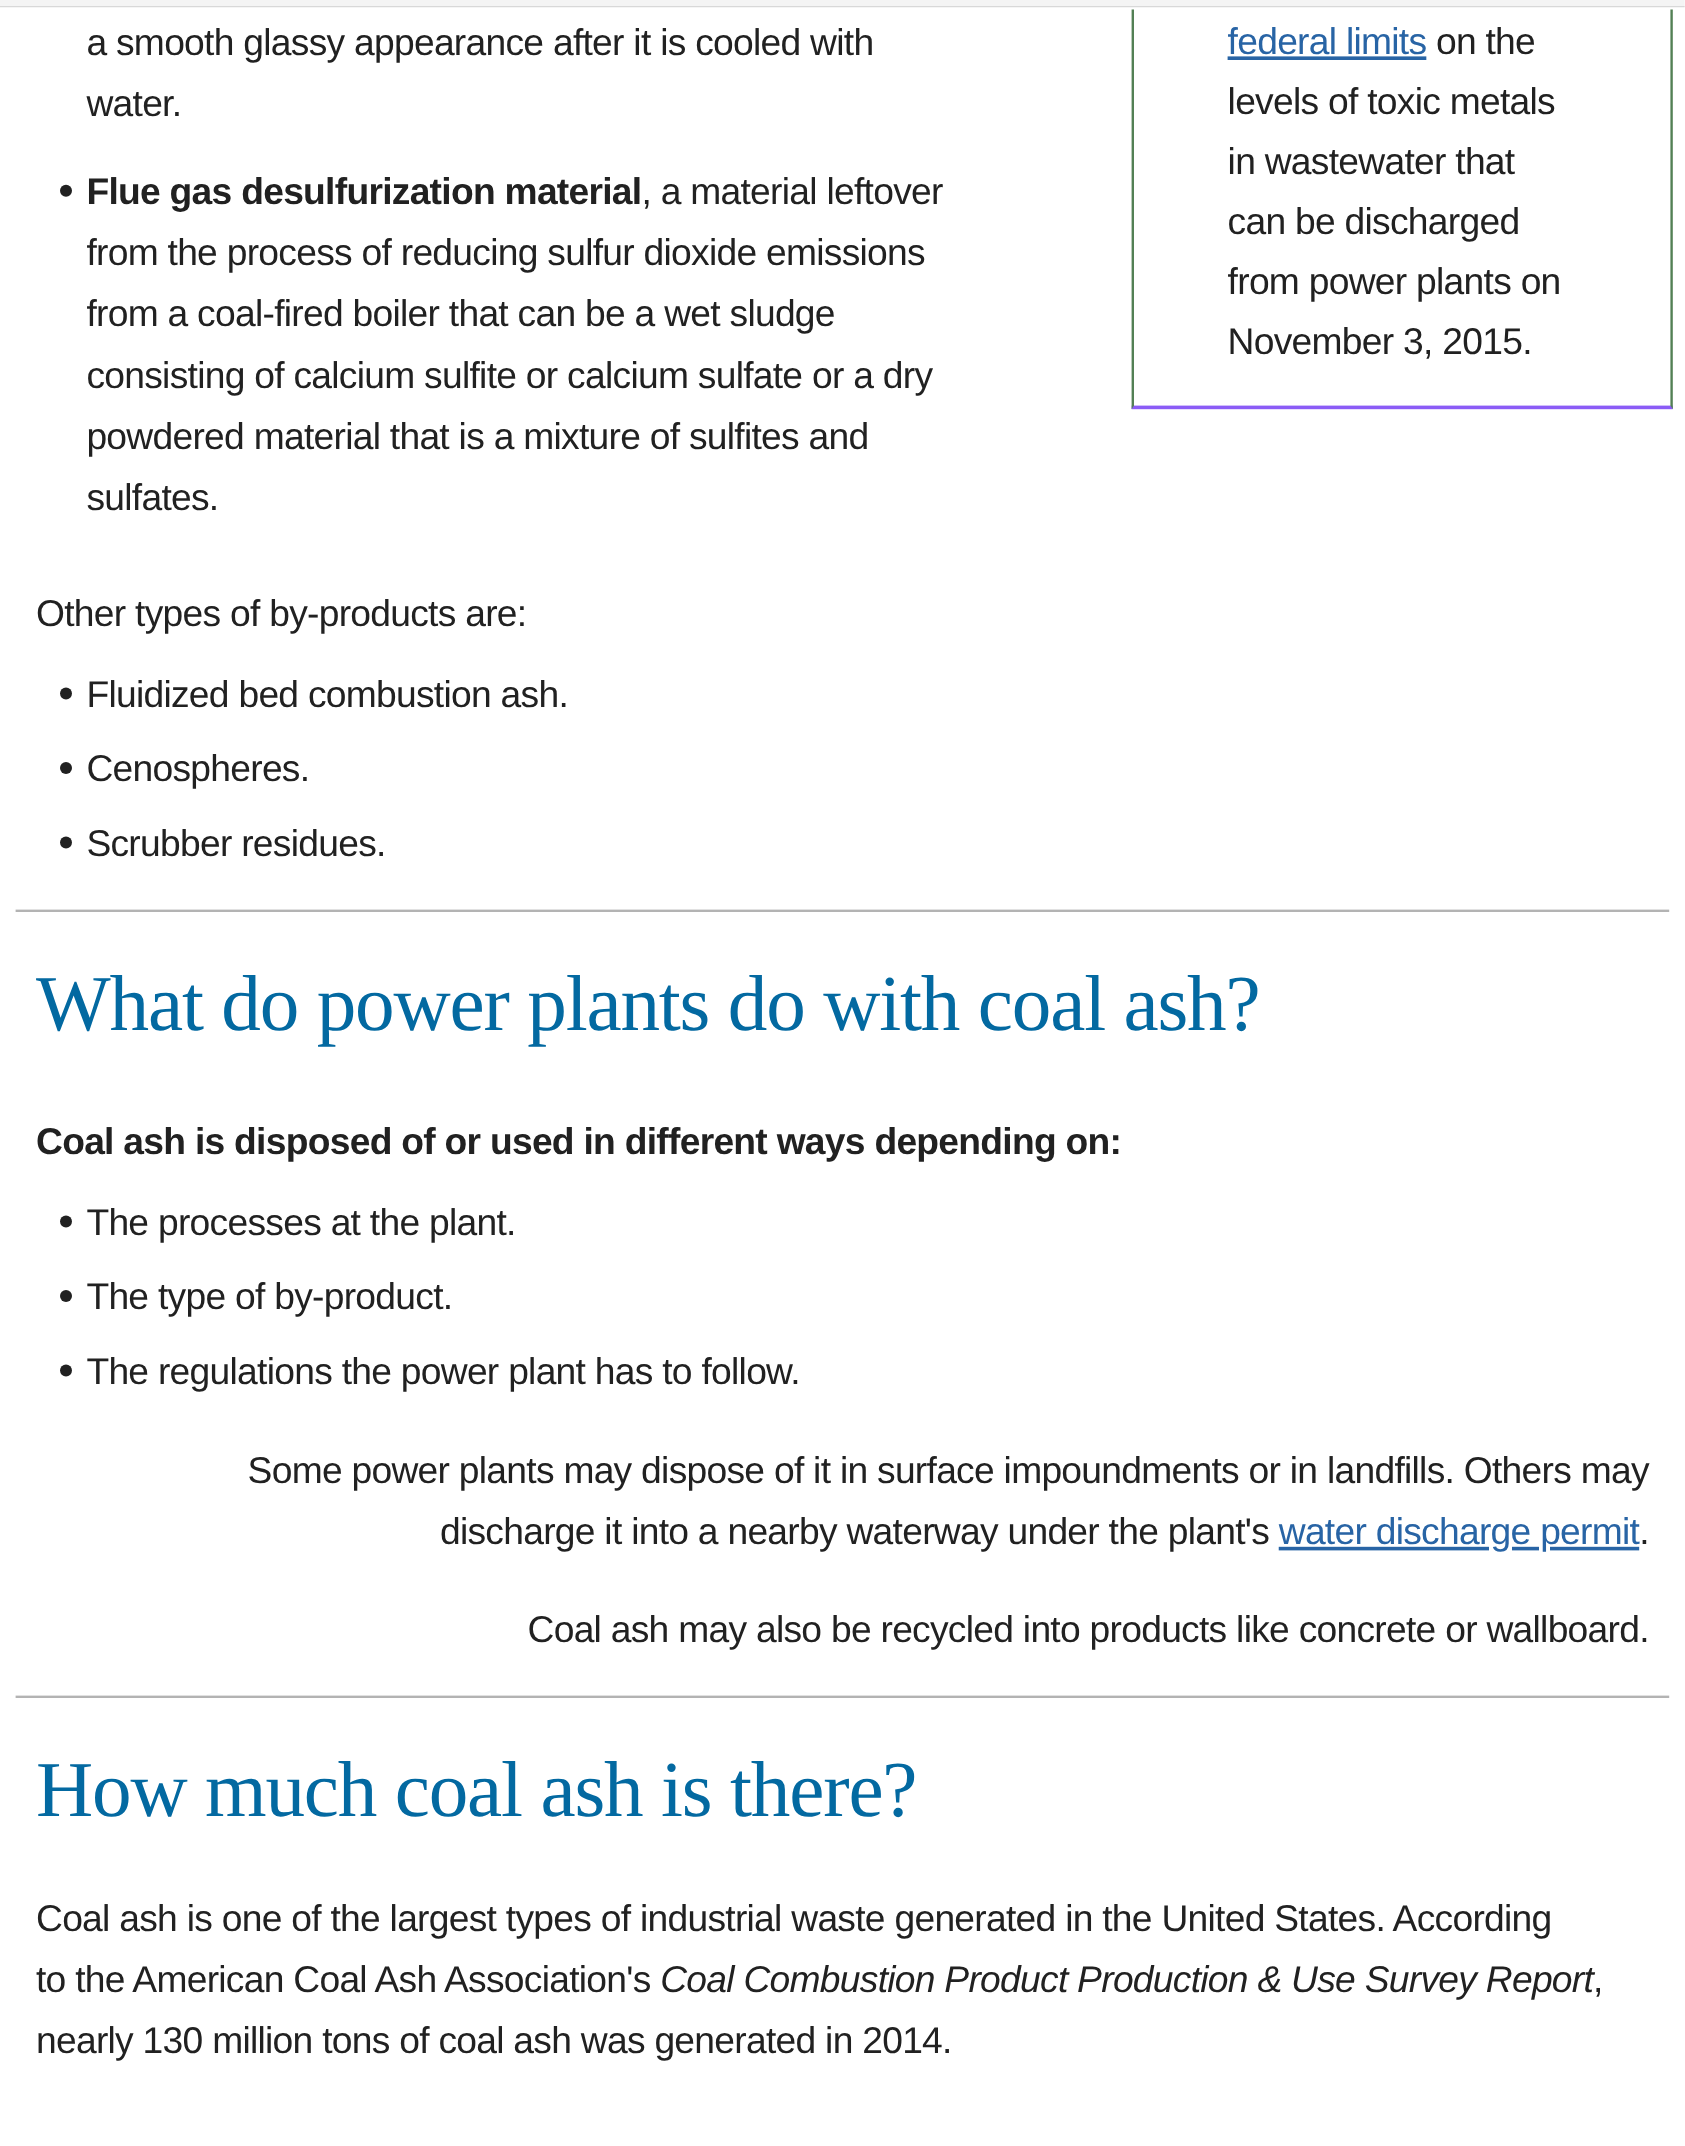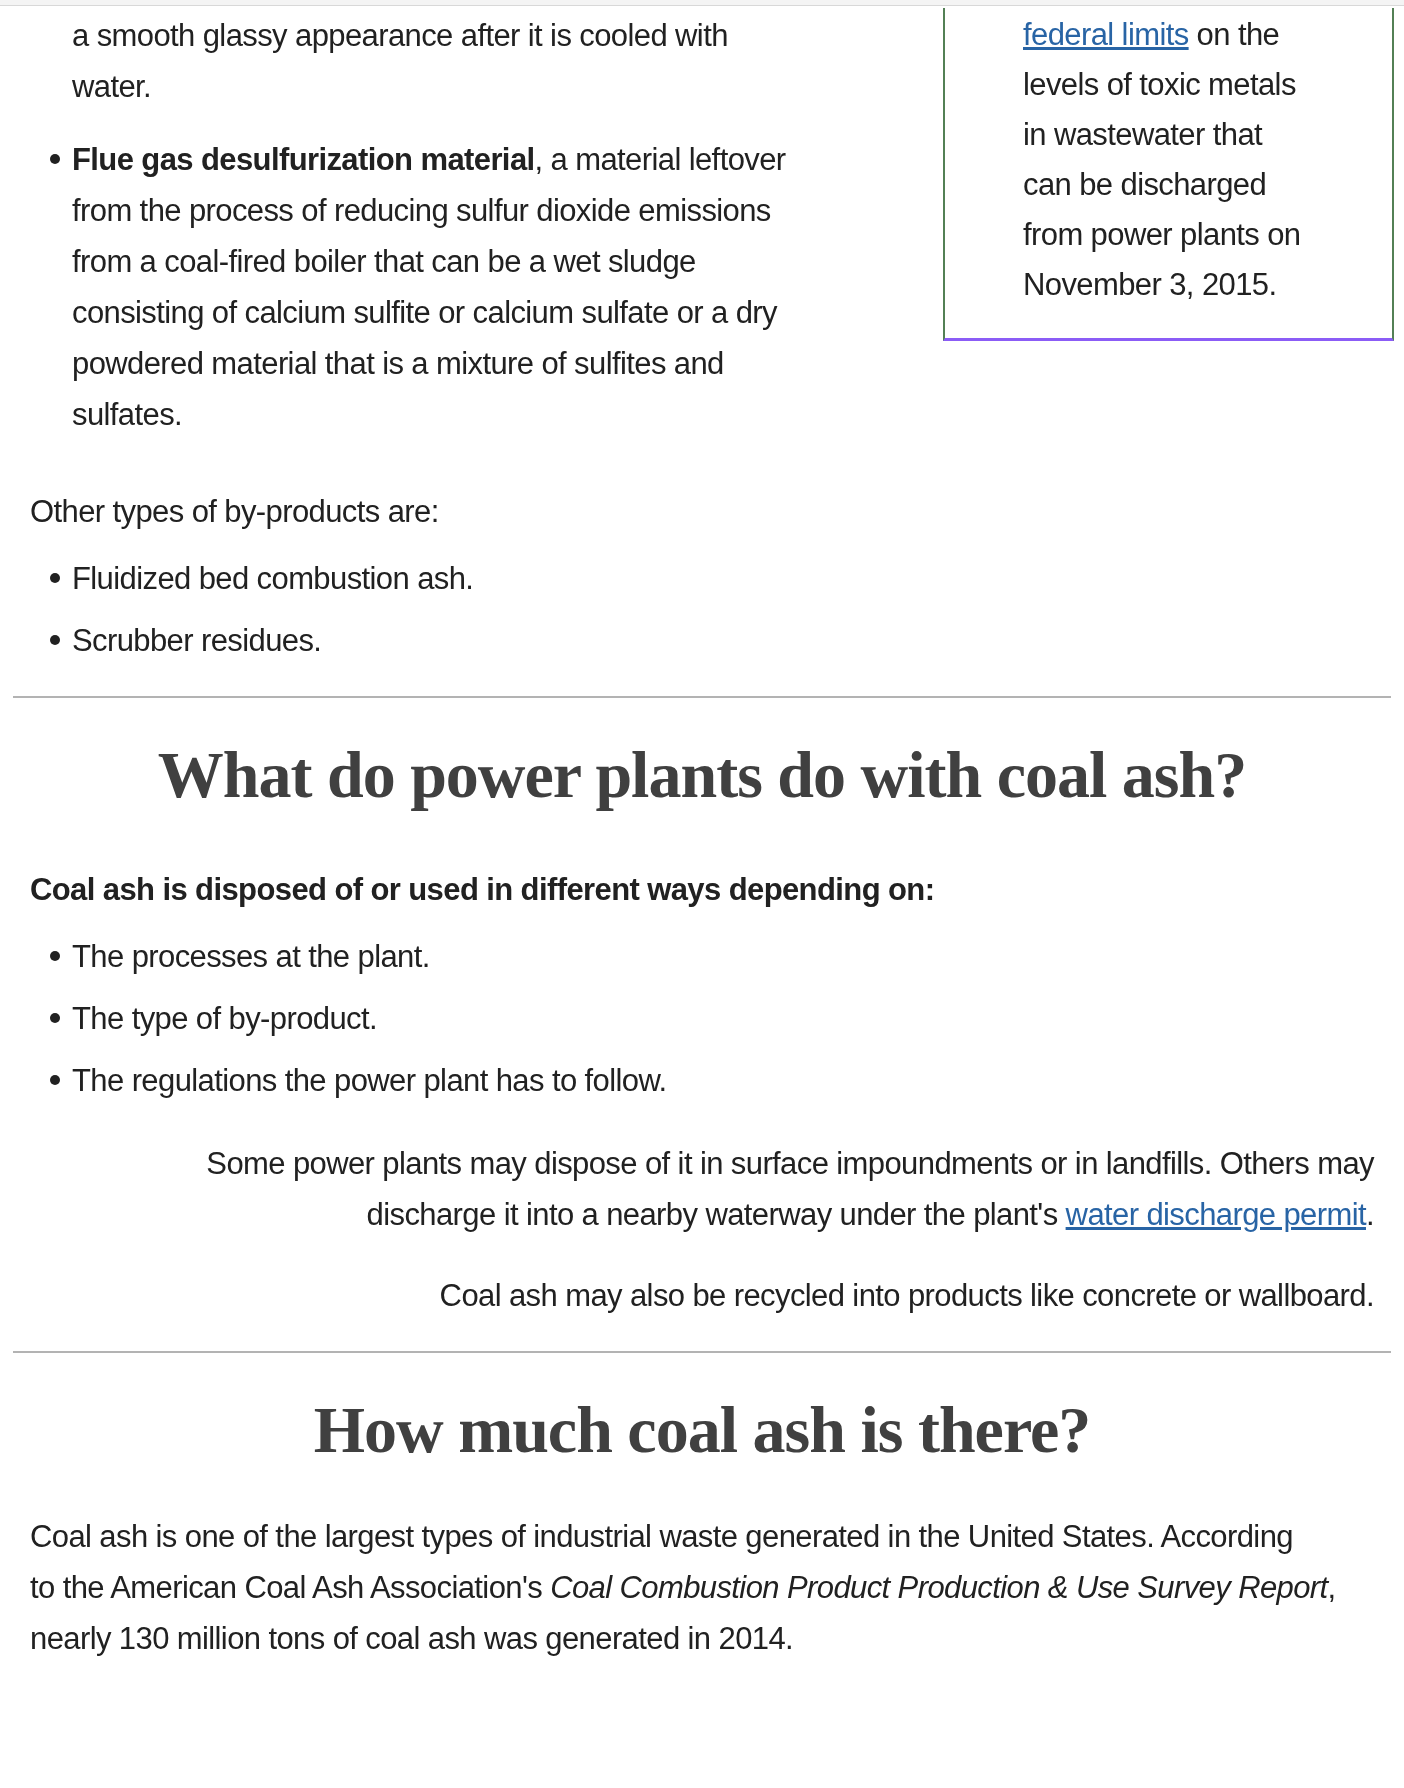--- a/index.html
+++ b/index.html
@@ -44,27 +44,26 @@
   .other-types-intro { margin-top:46px; }
   .bullet-list { margin-top:16px; }
 
   hr {
     border:none; height:2px; background:#b3b3b3;
     margin:30px -17px 0 -17px;
   }
 
   h2 {
     font-family:"Liberation Serif","DejaVu Serif",serif;
-    font-weight:700;
-    color:#404040;
+    font-weight:400;
+    color:#0369a1;
     font-size:66px;
     line-height:1.12;
     letter-spacing:-1px;
     margin-top:40px;
-    text-align:center;
   }
   .section-intro { margin-top:52px;font-weight:bold; }
   .some-para { margin-top:32px; }
   .final-para { margin-top:44px; }
 
   .highlight-box {
     position:absolute;
     left:943px; top:8px;
     width:451px;
     border:2px solid #538055;
@@ -90,20 +89,21 @@
   <ul class="intro-list">
     <li class="continued"><span>a smooth glassy appearance after it is cooled with<br>water.</span></li>
     <li><strong>Flue gas desulfurization material</strong><span>, a material leftover<br>from the process of reducing sulfur dioxide emissions<br>from a coal-fired boiler that can be a wet sludge<br>consisting of calcium sulfite or calcium sulfate or a dry<br>powdered material that is a mixture of sulfites and<br>sulfates.</span></li>
   </ul>
 
   <p class="other-types-intro">Other types of by-products are:</p>
 
   <ul class="bullet-list">
 
   <li><span>Fluidized bed combustion ash.</span></li>
+      <li><span>Cenospheres.</span></li>
       <li><span>Scrubber residues.</span></li>
     </ul>
 
   <hr>
 
   <h2>What do power plants do with coal ash?</h2>
 
   <p class="section-intro">Coal ash is disposed of or used in different ways depending on:</p>
 
   <ul class="bullet-list">

